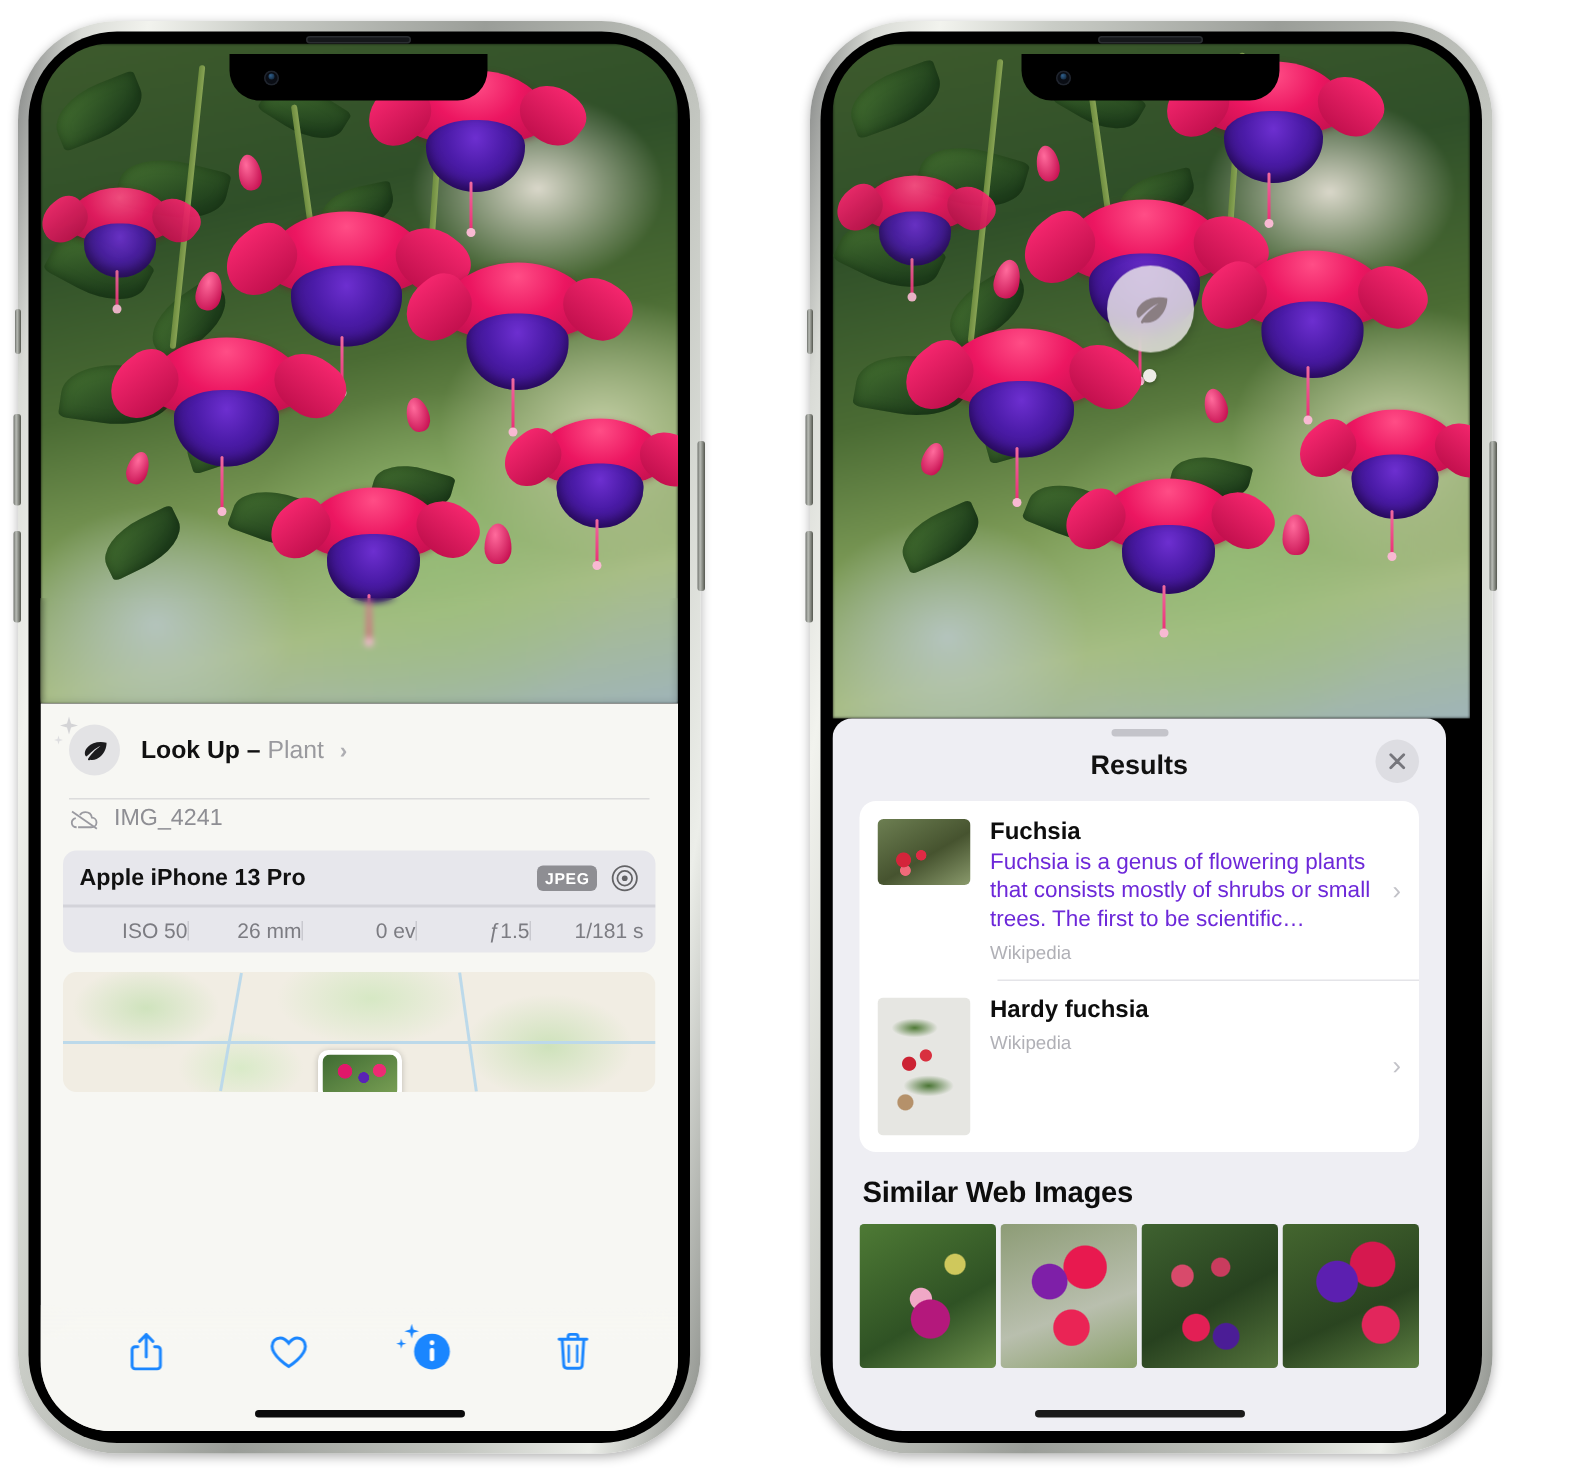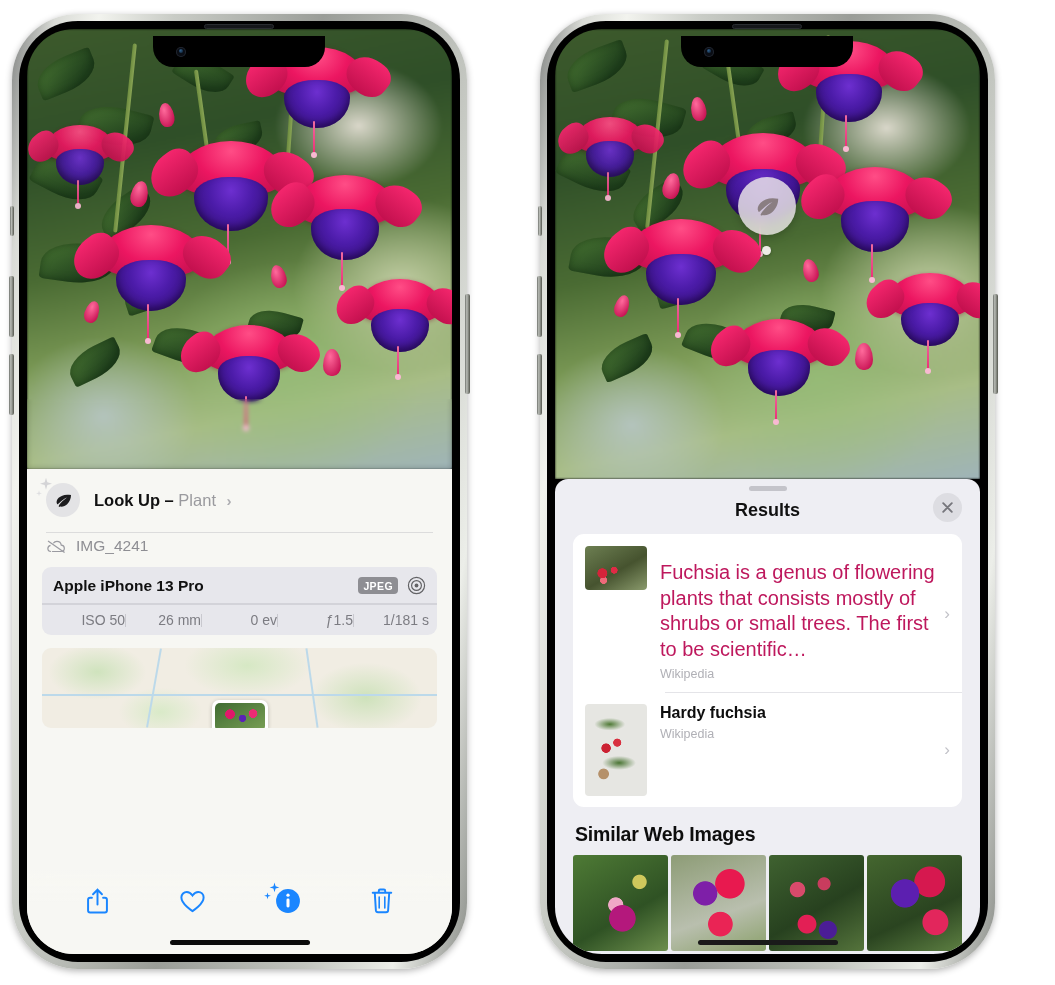--- a/index.html
+++ b/index.html
@@ -261,21 +261,21 @@
     padding: 0 24px 22px;
   }
   .tb-btn { display:flex; align-items:center; justify-content:center; }
   .home-indicator {
     position:absolute; left:50%; transform:translateX(-50%); bottom:9px;
     width: 140px; height: 5px; border-radius: 3px; background:#0b0b0b;
   }
 
   
   .sheet {
-    position:absolute; left:0; right:0; bottom:0;
+    position:absolute; left:0; right:16px; bottom:0;
     background:#eeeef3;
     border-radius: 13px 13px 0 0;
     overflow:hidden;
   }
   .grabber {
     width: 38px; height: 5px; border-radius: 3px; background:#c4c4ca;
     margin: 7px auto 0;
   }
   .sheet-title-row {
     position:relative; display:flex; align-items:center; justify-content:center;
@@ -314,21 +314,21 @@
     background:
       radial-gradient(circle at 34% 48%, #cc2233 7%, transparent 8%),
       radial-gradient(circle at 52% 42%, #d8303f 6%, transparent 7%),
       radial-gradient(circle at 30% 76%, #b5916a 6%, transparent 7%),
       radial-gradient(ellipse 22px 9px at 40% 22%, #4f7a36, transparent 70%),
       radial-gradient(ellipse 24px 10px at 55% 64%, #4a7534, transparent 70%),
       #e6e6e2;
   }
   .kn-body { margin-left: 13px; flex: 1; min-width: 0; }
   .kn-title { font-size: 16px; font-weight: 700; color:#0d0d0d; }
-  .kn-desc { font-size: 20px; color:#be185d; line-height: 1.28; margin-top: 14px; }
+  .kn-desc { font-size: 15px; color:#6d28d9; line-height: 1.28; margin-top: 1px; }
   .kn-src { font-size: 12.5px; color:#b0b0b6; margin-top: 5px; }
   .kn-chev { align-self: center; color:#c2c2c8; font-size: 17px; margin-left: 8px; }
 
   .web-strip { display:flex; gap: 3px; padding: 0 18px; }
   .web-thumb { flex:1; height: 96px; border-radius: 3px; overflow:hidden; }
   .wt1 { background:
       radial-gradient(circle at 52% 66%, #b4187c 16%, transparent 17%),
       radial-gradient(circle at 45% 52%, #f0a8c6 10%, transparent 11%),
       radial-gradient(circle at 70% 28%, #cfc85c 7%, transparent 8%),
       linear-gradient(150deg,#4e7a35,#2f5224 60%,#6d8f4d); }
@@ -618,20 +618,21 @@
             <path stroke="#76767c" stroke-width="2" stroke-linecap="round" d="M3.4 3.4l9.2 9.2M12.6 3.4l-9.2 9.2"></path>
           </svg>
         </div>
       </div>
 
 
       <div class="kn-card">
         <div class="kn-item">
           <div class="kn-thumb thumb-a"></div>
           <div class="kn-body">
+            <div class="kn-title">Fuchsia</div>
             <div class="kn-desc">Fuchsia is a genus of flowering plants that consists mostly of shrubs or small trees. The first to be scientific…</div>
             <div class="kn-src">Wikipedia</div>
           </div>
           <div class="kn-chev">›</div>
         </div>
         <div class="kn-item">
           <div class="kn-thumb tall thumb-b"></div>
           <div class="kn-body">
             <div class="kn-title">Hardy fuchsia</div>
             <div class="kn-src">Wikipedia</div>

